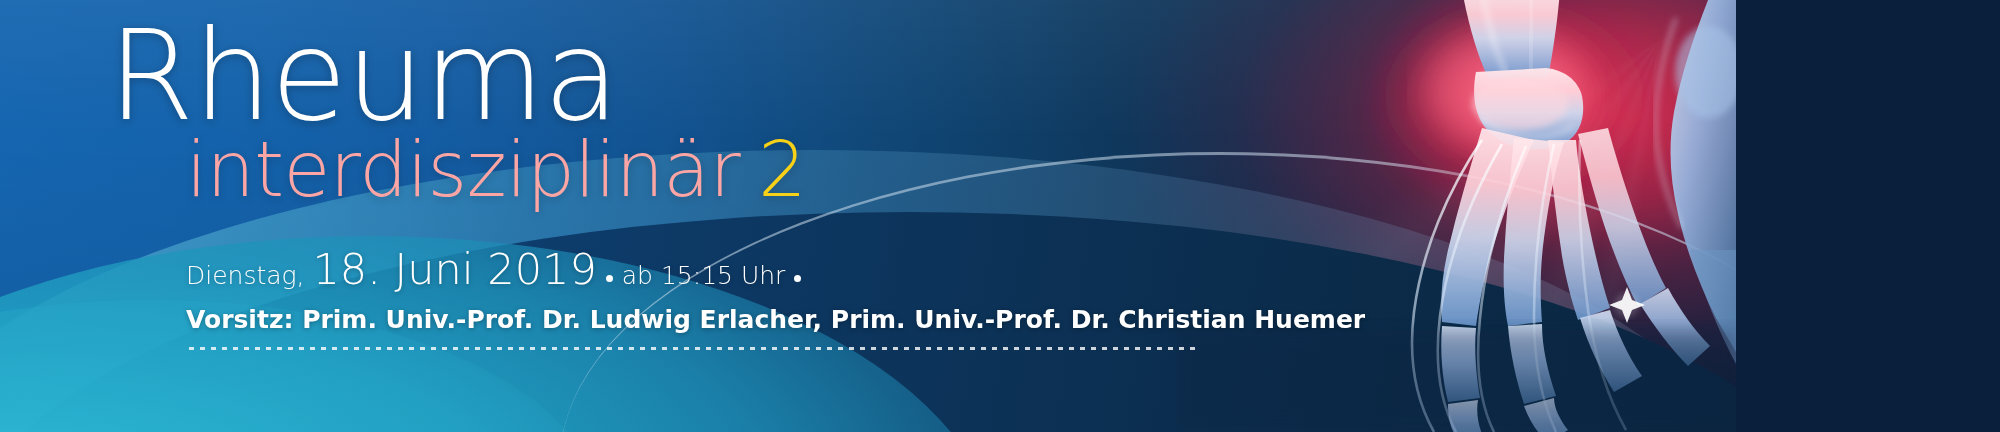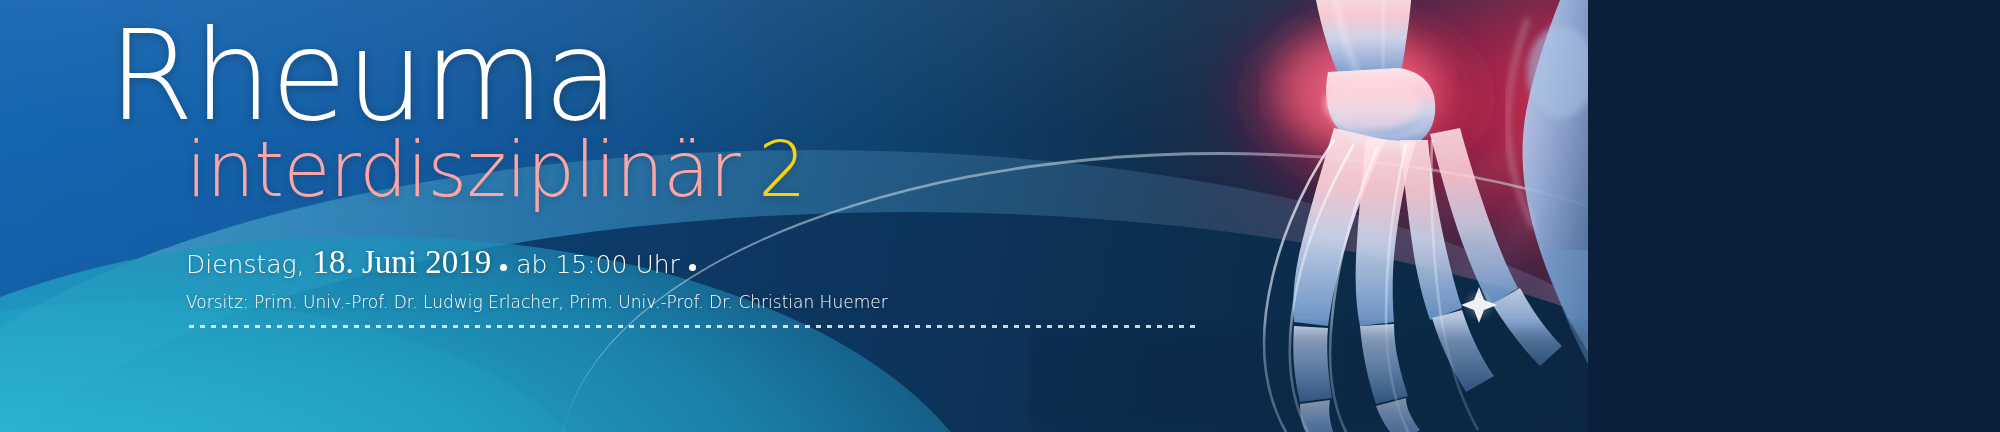--- a/index.html
+++ b/index.html
@@ -3,21 +3,21 @@
 <meta charset="utf-8">
 <title>Rheuma interdisziplinär 2</title>
 <style>
   * { margin:0; padding:0; box-sizing:border-box; }
   html, body {
     background:#0a1f3c;
     font-family:"Liberation Sans", sans-serif;
   }
   #banner {
     position:relative;
-    width:1588px;
+    width:1736px;
     height:432px;
     overflow:hidden;
     background:#123f74;
   }
 
   
   .layer { position:absolute; inset:0; }
 
   
   #bg-base {
@@ -202,32 +202,32 @@
   }
   .det-line {
     display:flex;
     align-items:baseline;
     white-space:nowrap;
     font-family:"DejaVu Sans", sans-serif;
     font-weight:300;
     text-shadow:0 1px 5px rgba(0,0,0,0.30);
   }
   #line-date { font-size:25px; margin-bottom:11px; }
-  #line-date .big { font-size:33px; letter-spacing:0px;font-family:Liberation Serif, serif; }
+  #line-date .big { font-size:43px; letter-spacing:0px; }
   .sep-dot {
     display:inline-block;
     width:7px; height:7px;
     border-radius:50%;
     background:#ffffff;
     margin:0 9px 0 9px;
     position:relative;
     top:-2px;
     flex:0 0 auto;
   }
-  #line-chairs { font-size:17px; }
+  #line-chairs { font-size:25px;font-weight:bold; }
 
   #dotted-rule {
     margin-top:13px;
     margin-left:78px;
     width:1012px;
     height:3px;
     background-image:radial-gradient(circle, rgba(255,255,255,0.80) 45%, rgba(255,255,255,0) 46%);
     background-size:11px 3px;
     background-repeat:repeat-x;
   }
@@ -364,21 +364,21 @@
       <span id="subtitle-num">2</span>
     </div>
 
     <div id="details">
 
       <div class="det-line" id="line-date">
         <span>Dienstag,</span>
         <span>&nbsp;</span>
         <span class="big">18. Juni 2019</span>
         <span class="sep-dot"></span>
-        <span>ab 15:00 Uhr</span>
+        <span>ab 15:15 Uhr</span>
         <span class="sep-dot"></span>
       </div>
 
       <div class="det-line" id="line-chairs">
         <span>Vorsitz: Prim. Univ.-Prof. Dr. Ludwig Erlacher, Prim. Univ.-Prof. Dr. Christian Huemer</span>
       </div>
 
     </div>
 
     <div id="dotted-rule"></div>

